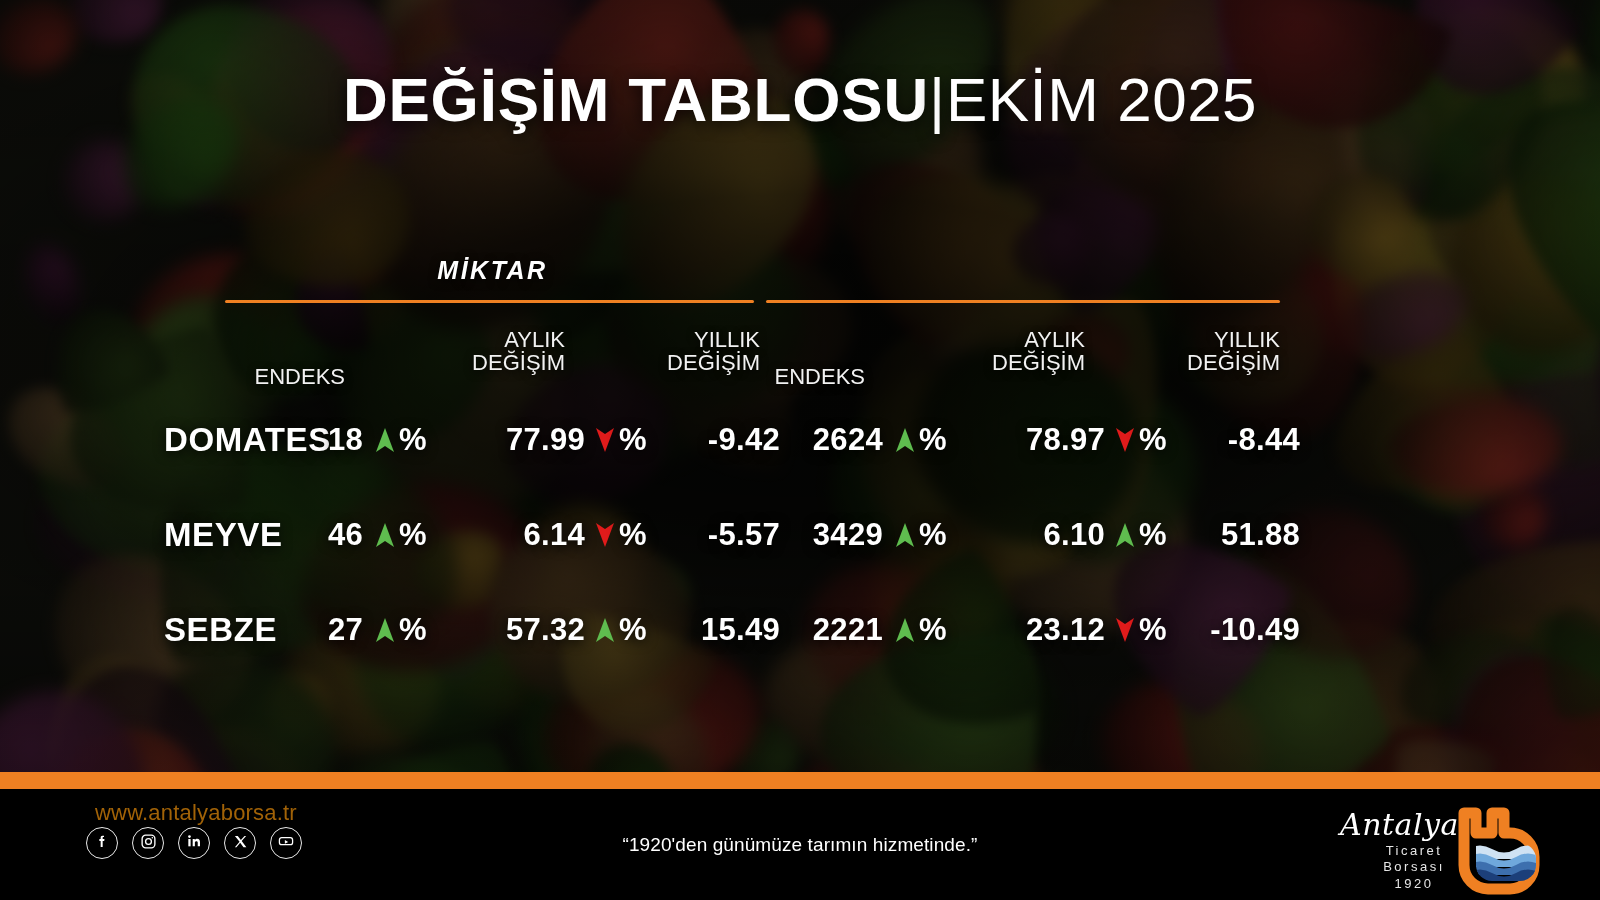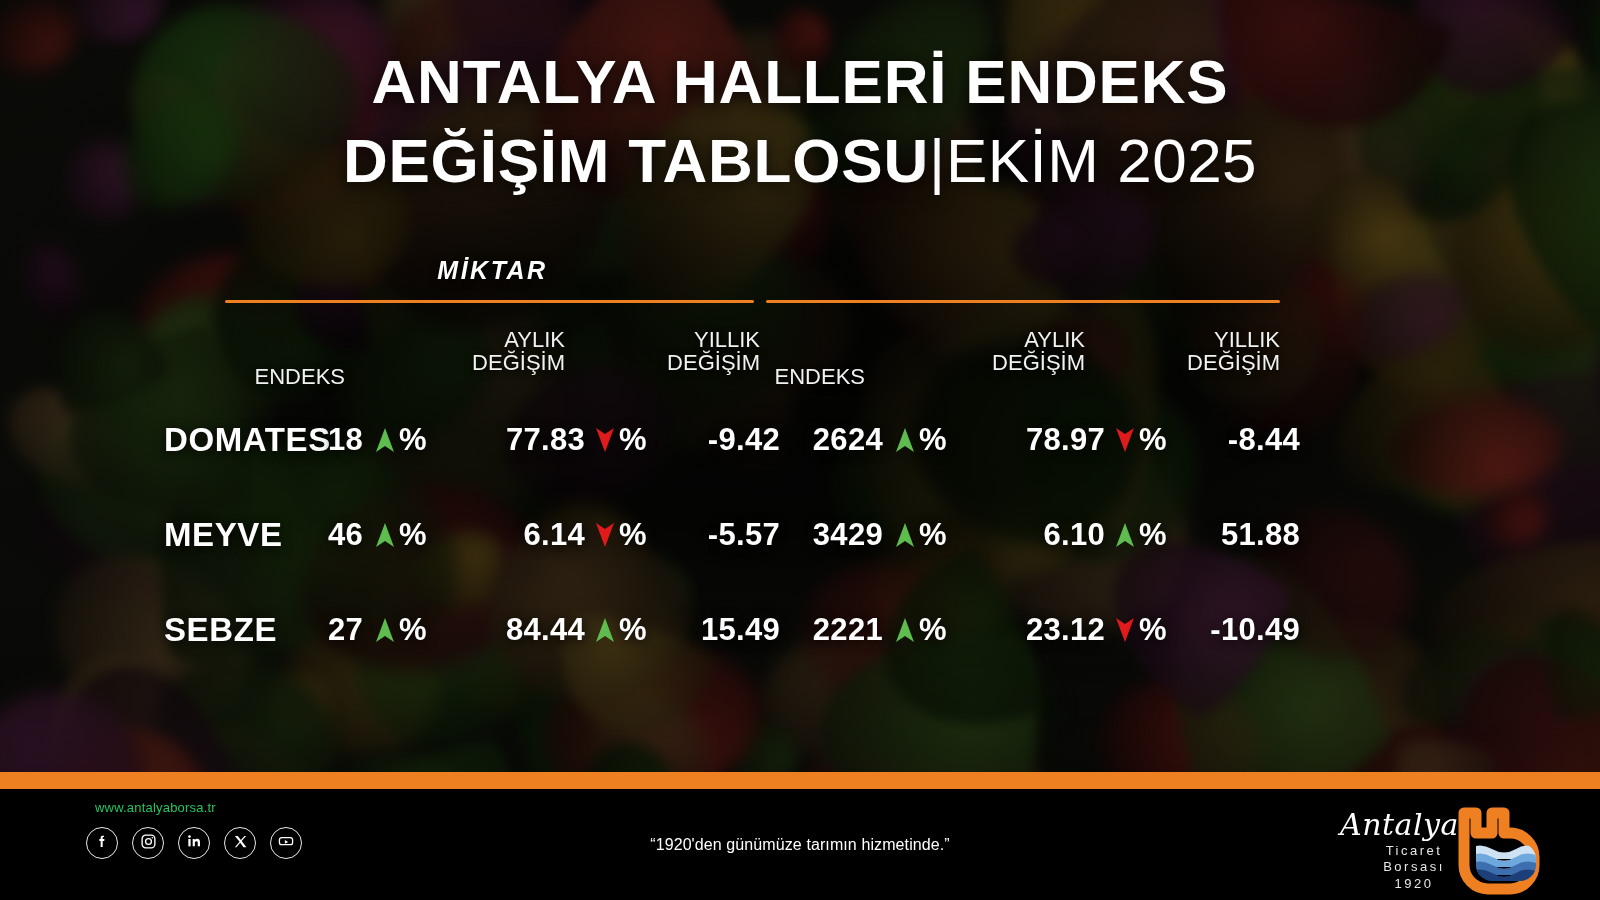--- a/index.html
+++ b/index.html
@@ -59,28 +59,28 @@
   .num.endeks { text-align:right; padding-right:6px; }
   .pct { font-size:31px; font-weight:700; color:#fff; text-align:left; text-shadow:0 2px 12px rgba(0,0,0,.95);
          display:flex; align-items:center; gap:4px; justify-content:flex-start; padding-left:6px; }
   .arrow { width:20px; height:26px; flex:0 0 20px; display:block; }
   .num.val { text-align:right; padding-right:4px; }
 
   
   #orangebar { position:absolute; left:0; top:772px; width:1600px; height:17px; background:#ef8022; }
   #footer { position:absolute; left:0; top:789px; width:1600px; height:111px; background:#000; }
 
-  #site { position:absolute; left:95px; top:11px; font-size:13px; color:#22c55e; letter-spacing:.2px; }
+  #site { position:absolute; left:95px; top:11px; font-size:22px; color:#a16207; letter-spacing:.2px; }
   #socials { position:absolute; left:86px; top:38px; display:flex; gap:14px; }
   .soc { width:32px; height:32px; border:1.6px solid #e9e9e9; border-radius:50%;
          display:flex; align-items:center; justify-content:center; color:#fff; }
 
   #tagline { position:absolute; left:0; top:0; width:1600px; height:111px;
              display:flex; align-items:center; justify-content:center;
-             font-size:16px; color:#fff; letter-spacing:.1px; }
+             font-size:19px; color:#fff; letter-spacing:.1px; }
 
   #logo { position:absolute; right:58px; top:6px; width:210px; height:100px; }
   #logo .wordmark { position:absolute; left:8px; top:12px; font-family:"DejaVu Serif", serif;
                     font-style:italic; font-size:30px; color:#fff; letter-spacing:.5px; }
   #logo .sub { position:absolute; left:22px; top:48px; width:120px; text-align:center;
                font-size:13px; color:#e6e6e6; line-height:1.25; letter-spacing:2.5px; }
 </style>
 </head>
 <body>
 
@@ -272,21 +272,20 @@
         <div class="leaf" style="left:1540px;top:605px;width:87px;height:110px;background:radial-gradient(circle at 35% 30%, #234d12 0%, rgba(0,0,0,.75) 110%);transform:rotate(161deg);opacity:0.57"></div>
         <div class="leaf" style="left:551px;top:624px;width:157px;height:109px;background:radial-gradient(circle at 35% 30%, #d8b13c 0%, rgba(0,0,0,.75) 110%);transform:rotate(17deg);opacity:0.59"></div>
         <div class="blob2" style="left:594px;top:116px;width:239px;height:166px;background:radial-gradient(circle at 35% 30%, #d8b13c 0%, rgba(0,0,0,.75) 110%);transform:rotate(128deg);opacity:0.94"></div>
         <div class="blob" style="left:-46px;top:690px;width:191px;height:227px;background:radial-gradient(circle at 35% 30%, #83306a 0%, rgba(0,0,0,.75) 110%);transform:rotate(12deg);opacity:0.79"></div>
         <div class="leaf" style="left:865px;top:580px;width:177px;height:140px;background:radial-gradient(circle at 35% 30%, #234d12 0%, rgba(0,0,0,.75) 110%);transform:rotate(68deg);opacity:0.79"></div>
       </div>
     <div id="photo-shade"></div>
   </div>
 
   <div id="title">
-    <span class="l1">ANTALYA HALLERİ ENDEKS</span>
     <span class="l2"><span>DEĞİŞİM TABLOSU</span><span class="bar">|</span><span class="light">EKİM 2025</span></span>
   </div>
 
   <div id="table">
 
     <div class="grid sec-row">
       <div class="sec-title sec-m">MİKTAR</div>
     </div>
 
     <div class="grid rule-row">
@@ -323,21 +322,21 @@
     <div id="rows">
         <div class="grid data-row">
           <div class="rlabel">DOMATES</div>
           <div class="num endeks">18</div>
           <div class="pct">
             <svg class="arrow" viewBox="0 0 20 26">
               <path d="M10,1 L19,25 L10,19 L1,25 Z" fill="#5fbd4f"></path>
             </svg>
             <span>%</span>
           </div>
-          <div class="num val">77.83</div>
+          <div class="num val">77.99</div>
           <div class="pct">
             <svg class="arrow" viewBox="0 0 20 26">
               <path d="M10,25 L1,1 L10,7 L19,1 Z" fill="#e01b1b"></path>
             </svg>
             <span>%</span>
           </div>
           <div class="num val">-9.42</div>
           <div class="num endeks">2624</div>
           <div class="pct">
             <svg class="arrow" viewBox="0 0 20 26">
@@ -389,21 +388,21 @@
         </div>
         <div class="grid data-row">
           <div class="rlabel">SEBZE</div>
           <div class="num endeks">27</div>
           <div class="pct">
             <svg class="arrow" viewBox="0 0 20 26">
               <path d="M10,1 L19,25 L10,19 L1,25 Z" fill="#5fbd4f"></path>
             </svg>
             <span>%</span>
           </div>
-          <div class="num val">84.44</div>
+          <div class="num val">57.32</div>
           <div class="pct">
             <svg class="arrow" viewBox="0 0 20 26">
               <path d="M10,1 L19,25 L10,19 L1,25 Z" fill="#5fbd4f"></path>
             </svg>
             <span>%</span>
           </div>
           <div class="num val">15.49</div>
           <div class="num endeks">2221</div>
           <div class="pct">
             <svg class="arrow" viewBox="0 0 20 26">

